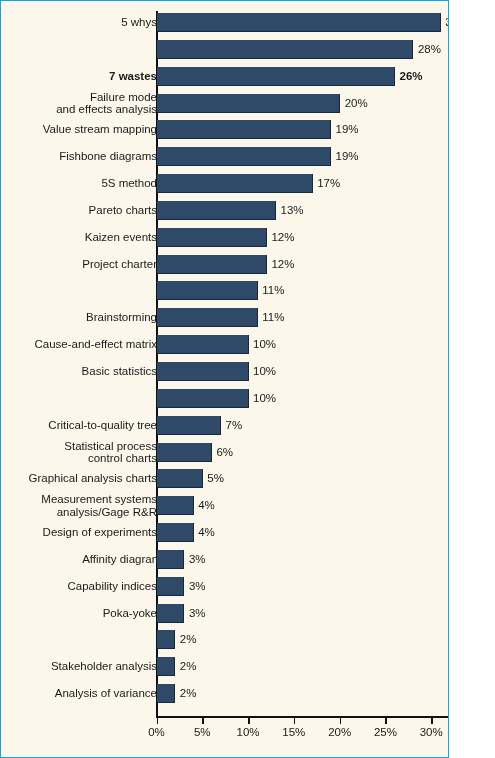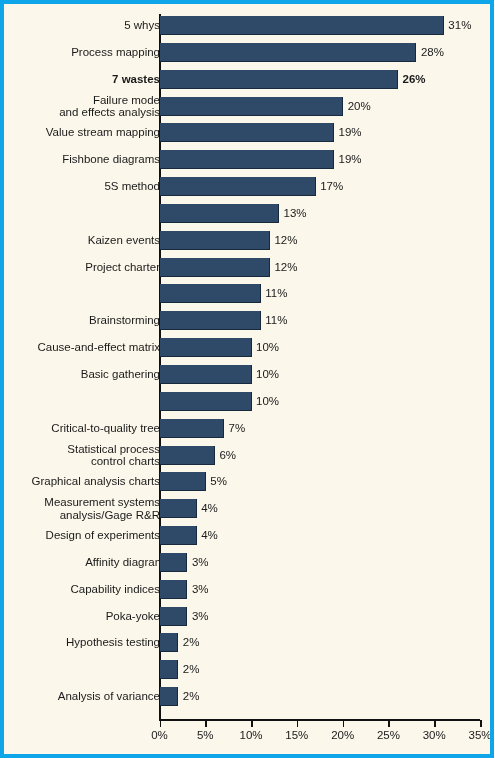--- a/index.html
+++ b/index.html
@@ -6,25 +6,25 @@
   html, body {
     margin: 0;
     padding: 0;
     background: #ffffff;
   }
   body {
     font-family: "Liberation Sans", sans-serif;
   }
   #chart-frame {
     position: relative;
-    width: 494px;
+    width: 449px;
     height: 758px;
     box-sizing: border-box;
     background: #fbf7eb;
-    border: 4px solid #0ea5e9;
+    border: 1px solid #0ea5e9;
     overflow: hidden;
   }
   
   #plot {
     position: absolute;
     left: 0;
     top: 0;
     width: 495px;
     height: 758px;
   }
@@ -109,21 +109,20 @@
 <div id="chart-frame">
   <div id="plot">
     <div id="y-axis"></div>
     <div id="rows-container">
         <div class="row" style="top: 12px;">
           <div class="cat-label one-line">5 whys</div>
           <div class="bar" style="width: 283.871px; background: rgb(46, 74, 104);"></div>
           <div class="val-label" style="left: 444.371px;">31%</div>
         </div>
         <div class="row" style="top: 38.8462px;">
-          <div class="cat-label one-line">Process mapping</div>
           <div class="bar" style="width: 256.4px; background: rgb(46, 74, 104);"></div>
           <div class="val-label" style="left: 416.9px;">28%</div>
         </div>
         <div class="row" style="top: 65.6923px; font-weight: bold;">
           <div class="cat-label one-line">7 wastes</div>
           <div class="bar" style="width: 238.086px; background: rgb(46, 74, 104);"></div>
           <div class="val-label" style="left: 398.586px;">26%</div>
         </div>
         <div class="row" style="top: 92.5385px;">
           <div class="cat-label two-line">Failure mode
@@ -140,20 +139,21 @@
           <div class="cat-label one-line">Fishbone diagrams</div>
           <div class="bar" style="width: 173.986px; background: rgb(46, 74, 104);"></div>
           <div class="val-label" style="left: 334.486px;">19%</div>
         </div>
         <div class="row" style="top: 173.077px;">
           <div class="cat-label one-line">5S method</div>
           <div class="bar" style="width: 155.671px; background: rgb(46, 74, 104);"></div>
           <div class="val-label" style="left: 316.171px;">17%</div>
         </div>
         <div class="row" style="top: 199.923px;">
+          <div class="cat-label one-line">Pareto charts</div>
           <div class="bar" style="width: 119.043px; background: rgb(46, 74, 104);"></div>
           <div class="val-label" style="left: 279.543px;">13%</div>
         </div>
         <div class="row" style="top: 226.769px;">
           <div class="cat-label one-line">Kaizen events</div>
           <div class="bar" style="width: 109.886px; background: rgb(46, 74, 104);"></div>
           <div class="val-label" style="left: 270.386px;">12%</div>
         </div>
         <div class="row" style="top: 253.615px;">
           <div class="cat-label one-line">Project charter</div>
@@ -168,21 +168,21 @@
           <div class="cat-label one-line">Brainstorming</div>
           <div class="bar" style="width: 100.729px; background: rgb(46, 74, 104);"></div>
           <div class="val-label" style="left: 261.229px;">11%</div>
         </div>
         <div class="row" style="top: 334.154px; text-decoration: underline;">
           <div class="cat-label one-line">Cause-and-effect matrix</div>
           <div class="bar" style="width: 91.5714px; background: rgb(46, 74, 104);"></div>
           <div class="val-label" style="left: 252.071px;">10%</div>
         </div>
         <div class="row" style="top: 361px;">
-          <div class="cat-label one-line">Basic gathering</div>
+          <div class="cat-label one-line">Basic statistics</div>
           <div class="bar" style="width: 91.5714px; background: rgb(46, 74, 104);"></div>
           <div class="val-label" style="left: 252.071px;">10%</div>
         </div>
         <div class="row" style="top: 387.846px;">
           <div class="bar" style="width: 91.5714px; background: rgb(46, 74, 104);"></div>
           <div class="val-label" style="left: 252.071px;">10%</div>
         </div>
         <div class="row" style="top: 414.692px;">
           <div class="cat-label one-line">Critical-to-quality tree</div>
           <div class="bar" style="width: 64.1px; background: rgb(46, 74, 104);"></div>
@@ -219,25 +219,25 @@
           <div class="cat-label one-line">Capability indices</div>
           <div class="bar" style="width: 27.4714px; background: rgb(46, 74, 104);"></div>
           <div class="val-label" style="left: 187.971px;">3%</div>
         </div>
         <div class="row" style="top: 602.615px;">
           <div class="cat-label one-line">Poka-yoke</div>
           <div class="bar" style="width: 27.4714px; background: rgb(46, 74, 104);"></div>
           <div class="val-label" style="left: 187.971px;">3%</div>
         </div>
         <div class="row" style="top: 629.462px;">
-          <div class="cat-label one-line">Hypothesis testing</div>
           <div class="bar" style="width: 18.3143px; background: rgb(46, 74, 104);"></div>
           <div class="val-label" style="left: 178.814px;">2%</div>
         </div>
         <div class="row" style="top: 656.308px;">
+          <div class="cat-label one-line">Stakeholder analysis</div>
           <div class="bar" style="width: 18.3143px; background: rgb(46, 74, 104);"></div>
           <div class="val-label" style="left: 178.814px;">2%</div>
         </div>
         <div class="row" style="top: 683.154px;">
           <div class="cat-label one-line">Analysis of variance</div>
           <div class="bar" style="width: 18.3143px; background: rgb(46, 74, 104);"></div>
           <div class="val-label" style="left: 178.814px;">2%</div>
         </div>
       </div>
     <div id="x-axis-line"></div>

